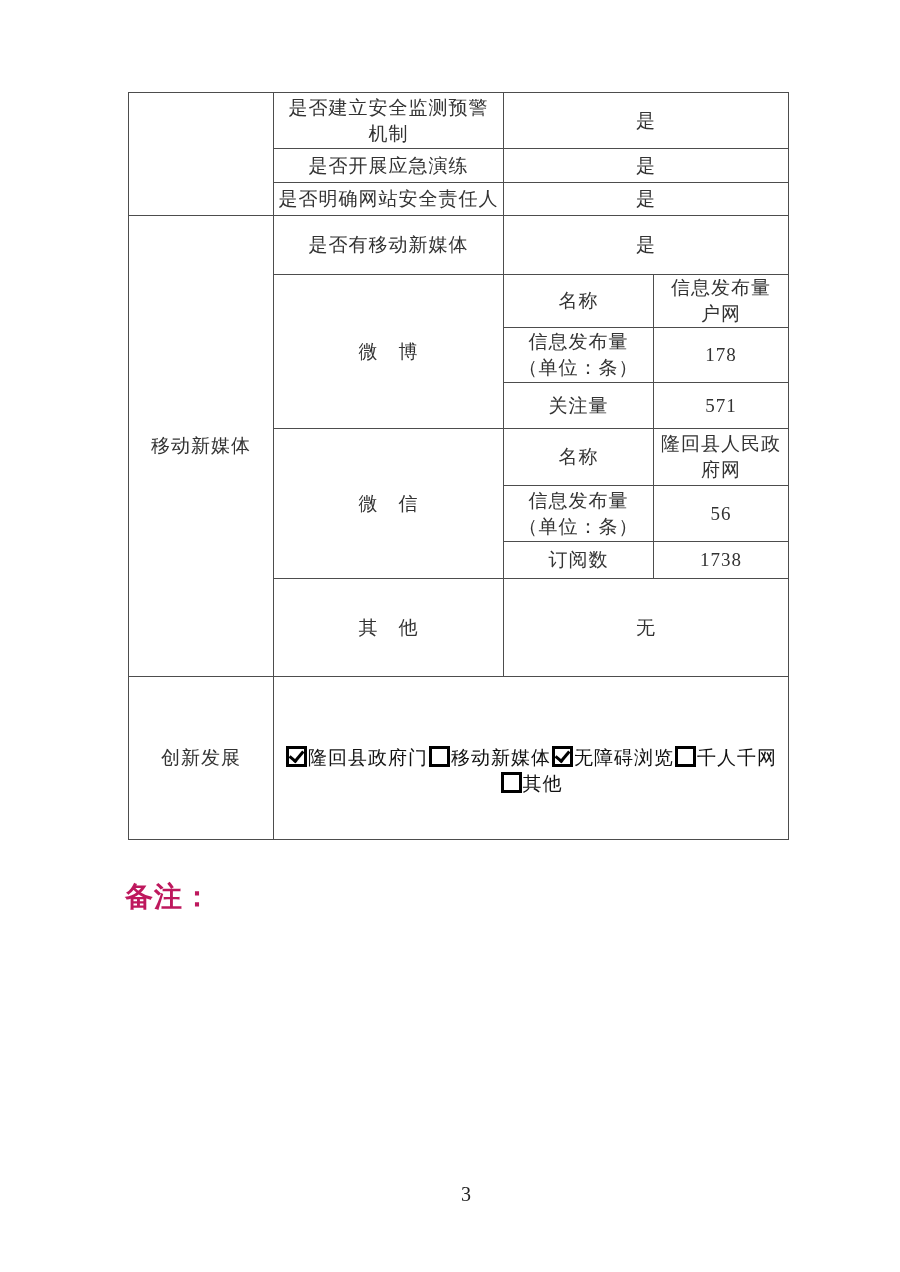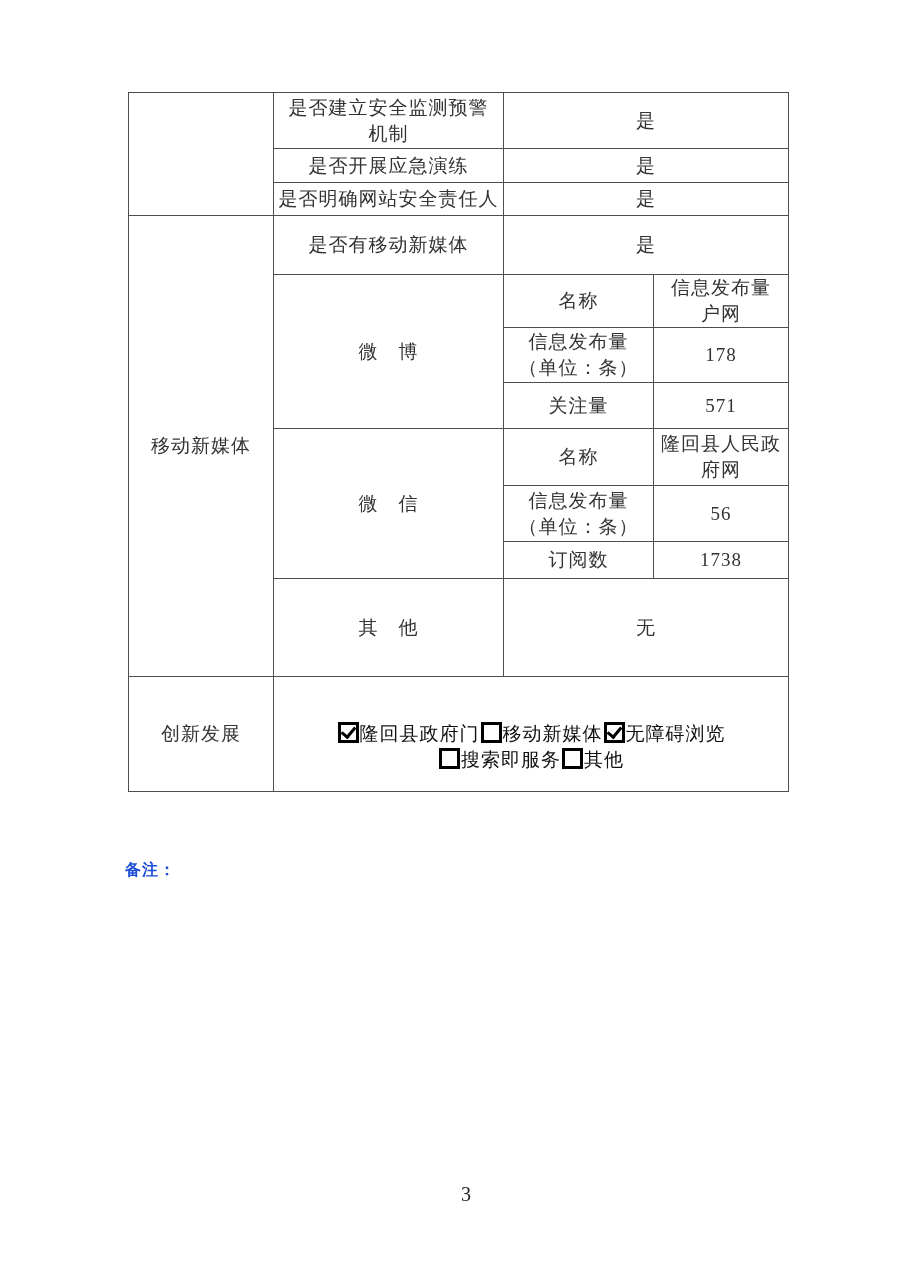--- a/index.html
+++ b/index.html
@@ -51,24 +51,24 @@
     position:absolute;
     left:3px;top:-1px;
     width:6px;height:11px;
     border:solid #000000;
     border-width:0 3px 3px 0;
     transform:rotate(40deg);
   }
   .cb-item{display:inline-block;}
   .notes{
     position:absolute;
-    left:125px;top:860px;
-    font-size:16px;
+    left:125px;top:878px;
+    font-size:28px;
     font-weight:bold;
-    color:#1d4ed8;
+    color:#be185d;
     letter-spacing:1px;
   }
   .page-number{
     position:absolute;
     left:16px;top:1183px;
     width:900px;
     text-align:center;
     font-size:20px;
     color:#222222;
   }
@@ -135,24 +135,24 @@
     </tr>
     <tr style="height:37px">
       <td>订阅数</td>
       <td class="num">1738</td>
     </tr>
     <tr style="height:98px">
       <td>其　他</td>
       <td colspan="2">无</td>
     </tr>
 
-    <tr style="height:115px">
+    <tr style="height:163px">
       <td>创新发展</td>
       <td colspan="3" class="cb-cell">
-        <span class="cb-item"><span class="cb checked"></span><span>隆回县政府门</span></span><span class="cb-item"><span class="cb"></span><span>移动新媒体</span></span><span class="cb-item"><span class="cb checked"></span><span>无障碍浏览</span></span><span class="cb-item"><span class="cb"></span><span>搜索即服务</span></span><span class="cb-item"><span class="cb"></span><span>其他</span></span>
+        <span class="cb-item"><span class="cb checked"></span><span>隆回县政府门</span></span><span class="cb-item"><span class="cb"></span><span>移动新媒体</span></span><span class="cb-item"><span class="cb checked"></span><span>无障碍浏览</span></span><span class="cb-item"><span class="cb"></span><span>千人千网</span></span><span class="cb-item"><span class="cb"></span><span>其他</span></span>
       </td>
     </tr>
   </tbody>
     </table>
 
   <div class="notes">备注：</div>
 
   <div class="page-number">3</div>
 
 </div>

